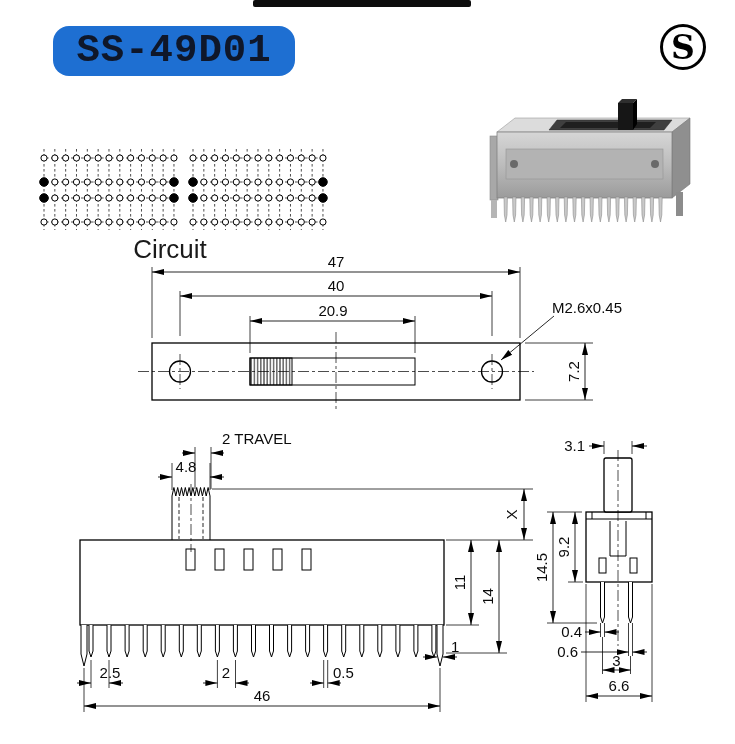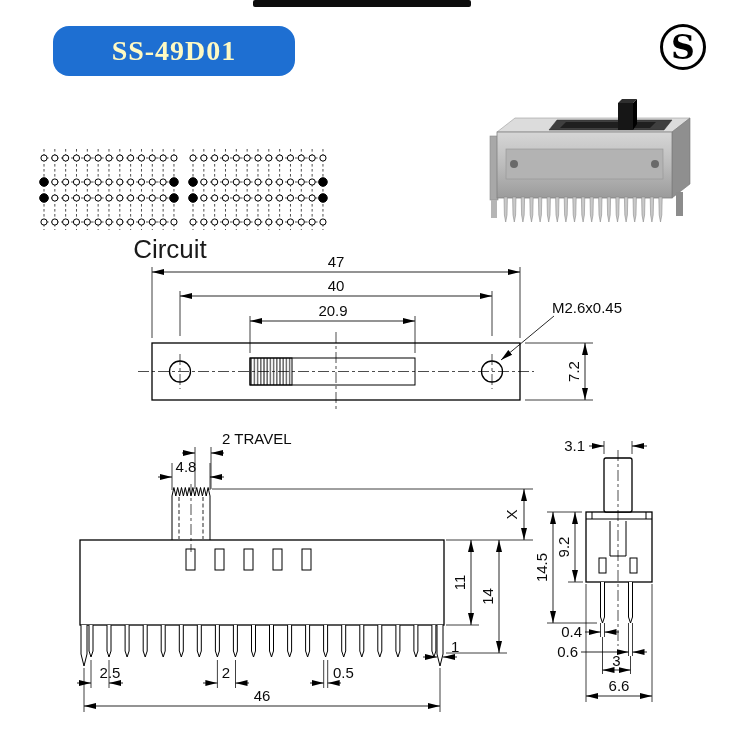--- a/index.html
+++ b/index.html
@@ -1,22 +1,22 @@
 <!DOCTYPE html>
 <html><head>
 <meta charset="utf-8">
 <style>
   *{box-sizing:border-box}
   html,body{margin:0;padding:0;background:#fff}
   .page{position:relative;width:735px;height:744px;background:#fff;overflow:hidden;
         font-family:"Liberation Sans",sans-serif}
   .badge{position:absolute;left:53px;top:26px;width:242px;height:50px;background:#1e6fd2;
          border-radius:16px;display:flex;align-items:center;justify-content:center}
-  .badge span{color:#fef9c3;font-family:Liberation Serif, serif;font-weight:700;
-              font-size:28px;letter-spacing:1px}
+  .badge span{color:#0f172a;font-family:Liberation Mono, monospace;font-weight:700;
+              font-size:39px;letter-spacing:1px}
   .logo{position:absolute;left:660px;top:24px;width:46px;height:46px;border:3px solid #000;
         border-radius:50%;display:flex;align-items:center;justify-content:center;background:#fff}
   .logo span{font-family:"DejaVu Serif",serif;font-weight:700;font-size:33px;line-height:1;color:#000}
   svg.drawing{position:absolute;left:0;top:0}
   .ol{stroke:#000;stroke-width:1.3;fill:none}
   .olf{stroke:#000;stroke-width:1.3;fill:#fff}
   .thin{stroke:#000;stroke-width:1;fill:none}
   .pin{stroke:#000;stroke-width:1;fill:#fff}
   .dim{stroke:#000;stroke-width:.85;fill:none}
   .ext{stroke:#000;stroke-width:.75;fill:none}

